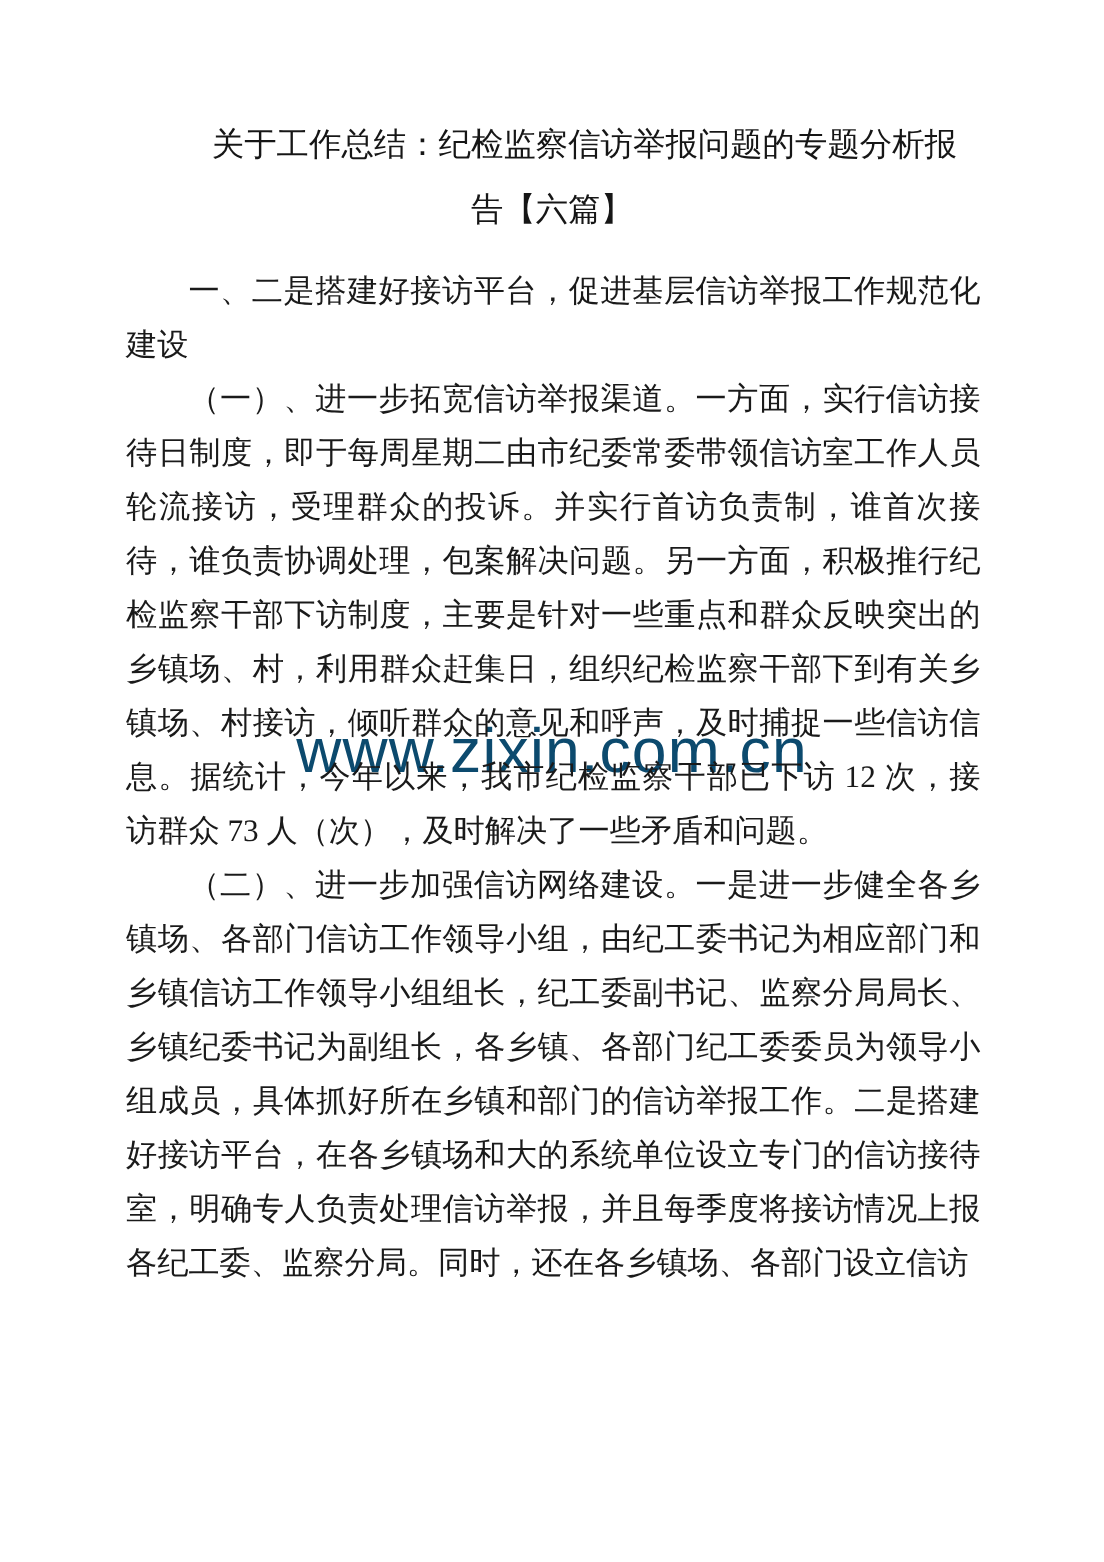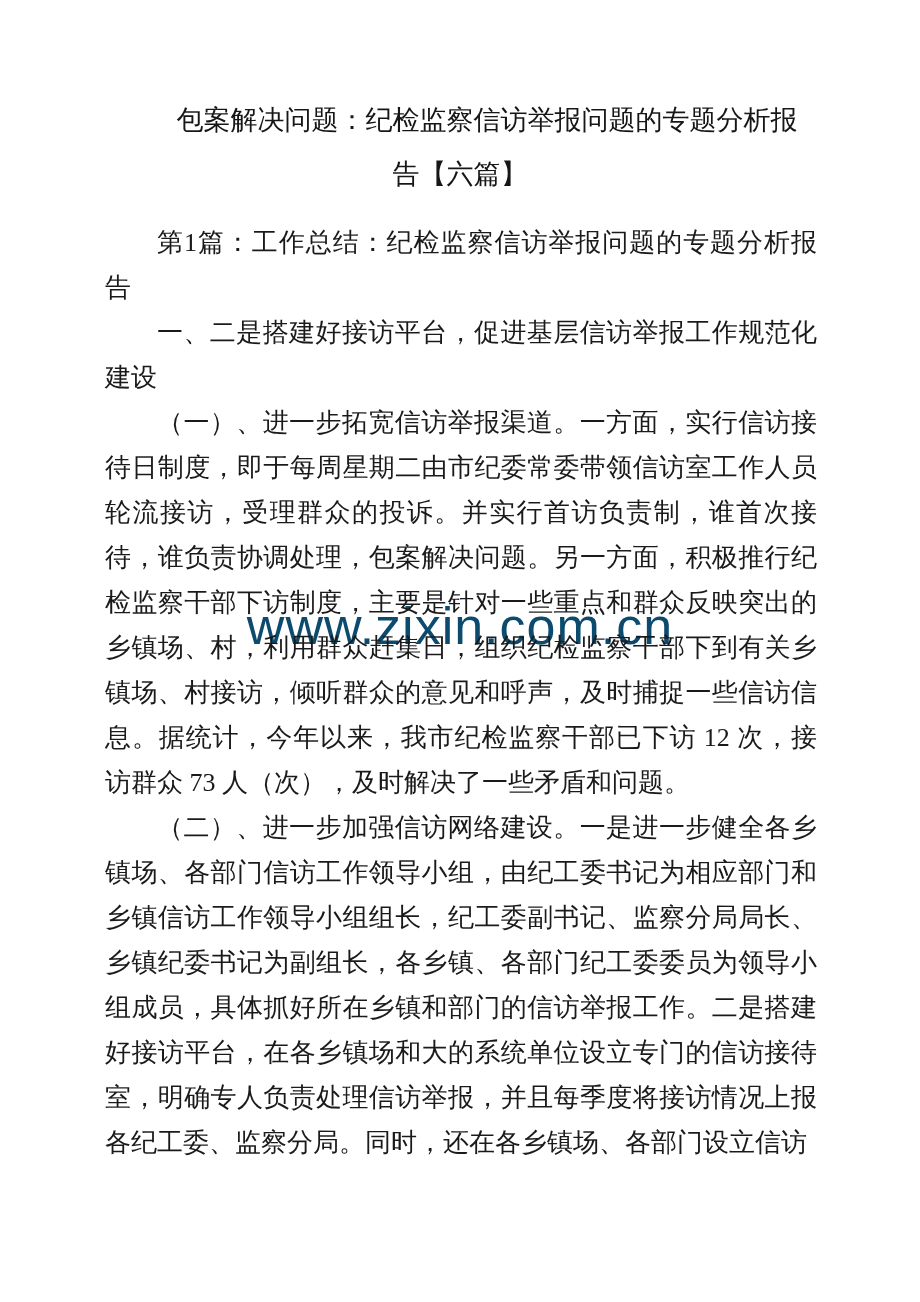--- a/index.html
+++ b/index.html
@@ -61,22 +61,21 @@
     color: #1a1a1a;
   }
 </style>
 </head>
 <body>
 
 <div class="page">
 
   <div class="watermark">www.zixin.com.cn</div>
 
-  <h1 class="doc-title">包案解决问题：纪检监察信访举报问题的专题分析报告【六篇】</h1>
+  <h1 class="doc-title">关于工作总结：纪检监察信访举报问题的专题分析报告【六篇】</h1>
 
   <div class="doc-body">
-    <p class="para">第1篇：工作总结：纪检监察信访举报问题的专题分析报告</p>
     <p class="para">一、二是搭建好接访平台，促进基层信访举报工作规范化建设</p>
     <p class="para">（一）、进一步拓宽信访举报渠道。一方面，实行信访接待日制度，即于每周星期二由市纪委常委带领信访室工作人员轮流接访，受理群众的投诉。并实行首访负责制，谁首次接待，谁负责协调处理，包案解决问题。另一方面，积极推行纪检监察干部下访制度，主要是针对一些重点和群众反映突出的乡镇场、村，利用群众赶集日，组织纪检监察干部下到有关乡镇场、村接访，倾听群众的意见和呼声，及时捕捉一些信访信息。据统计，今年以来，我市纪检监察干部已下访 12 次，接访群众 73 人（次），及时解决了一些矛盾和问题。</p>
     <p class="para">（二）、进一步加强信访网络建设。一是进一步健全各乡镇场、各部门信访工作领导小组，由纪工委书记为相应部门和乡镇信访工作领导小组组长，纪工委副书记、监察分局局长、乡镇纪委书记为副组长，各乡镇、各部门纪工委委员为领导小组成员，具体抓好所在乡镇和部门的信访举报工作。二是搭建好接访平台，在各乡镇场和大的系统单位设立专门的信访接待室，明确专人负责处理信访举报，并且每季度将接访情况上报各纪工委、监察分局。同时，还在各乡镇场、各部门设立信访</p>
   </div>
 
 </div>
 
 </body></html>

